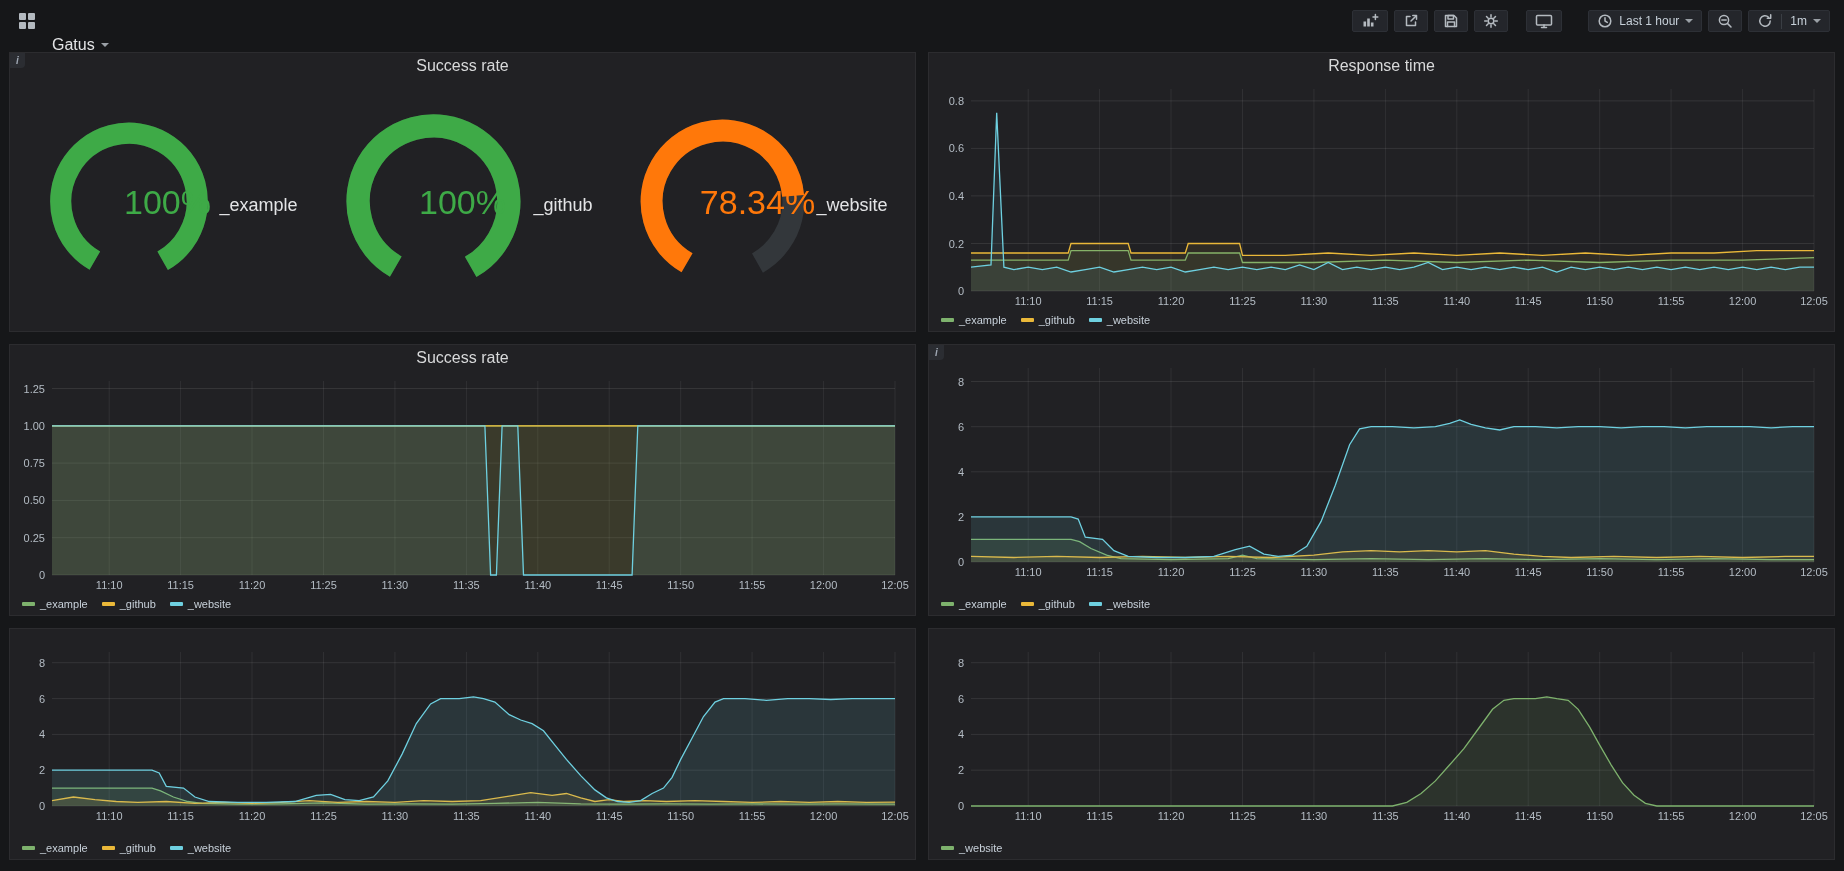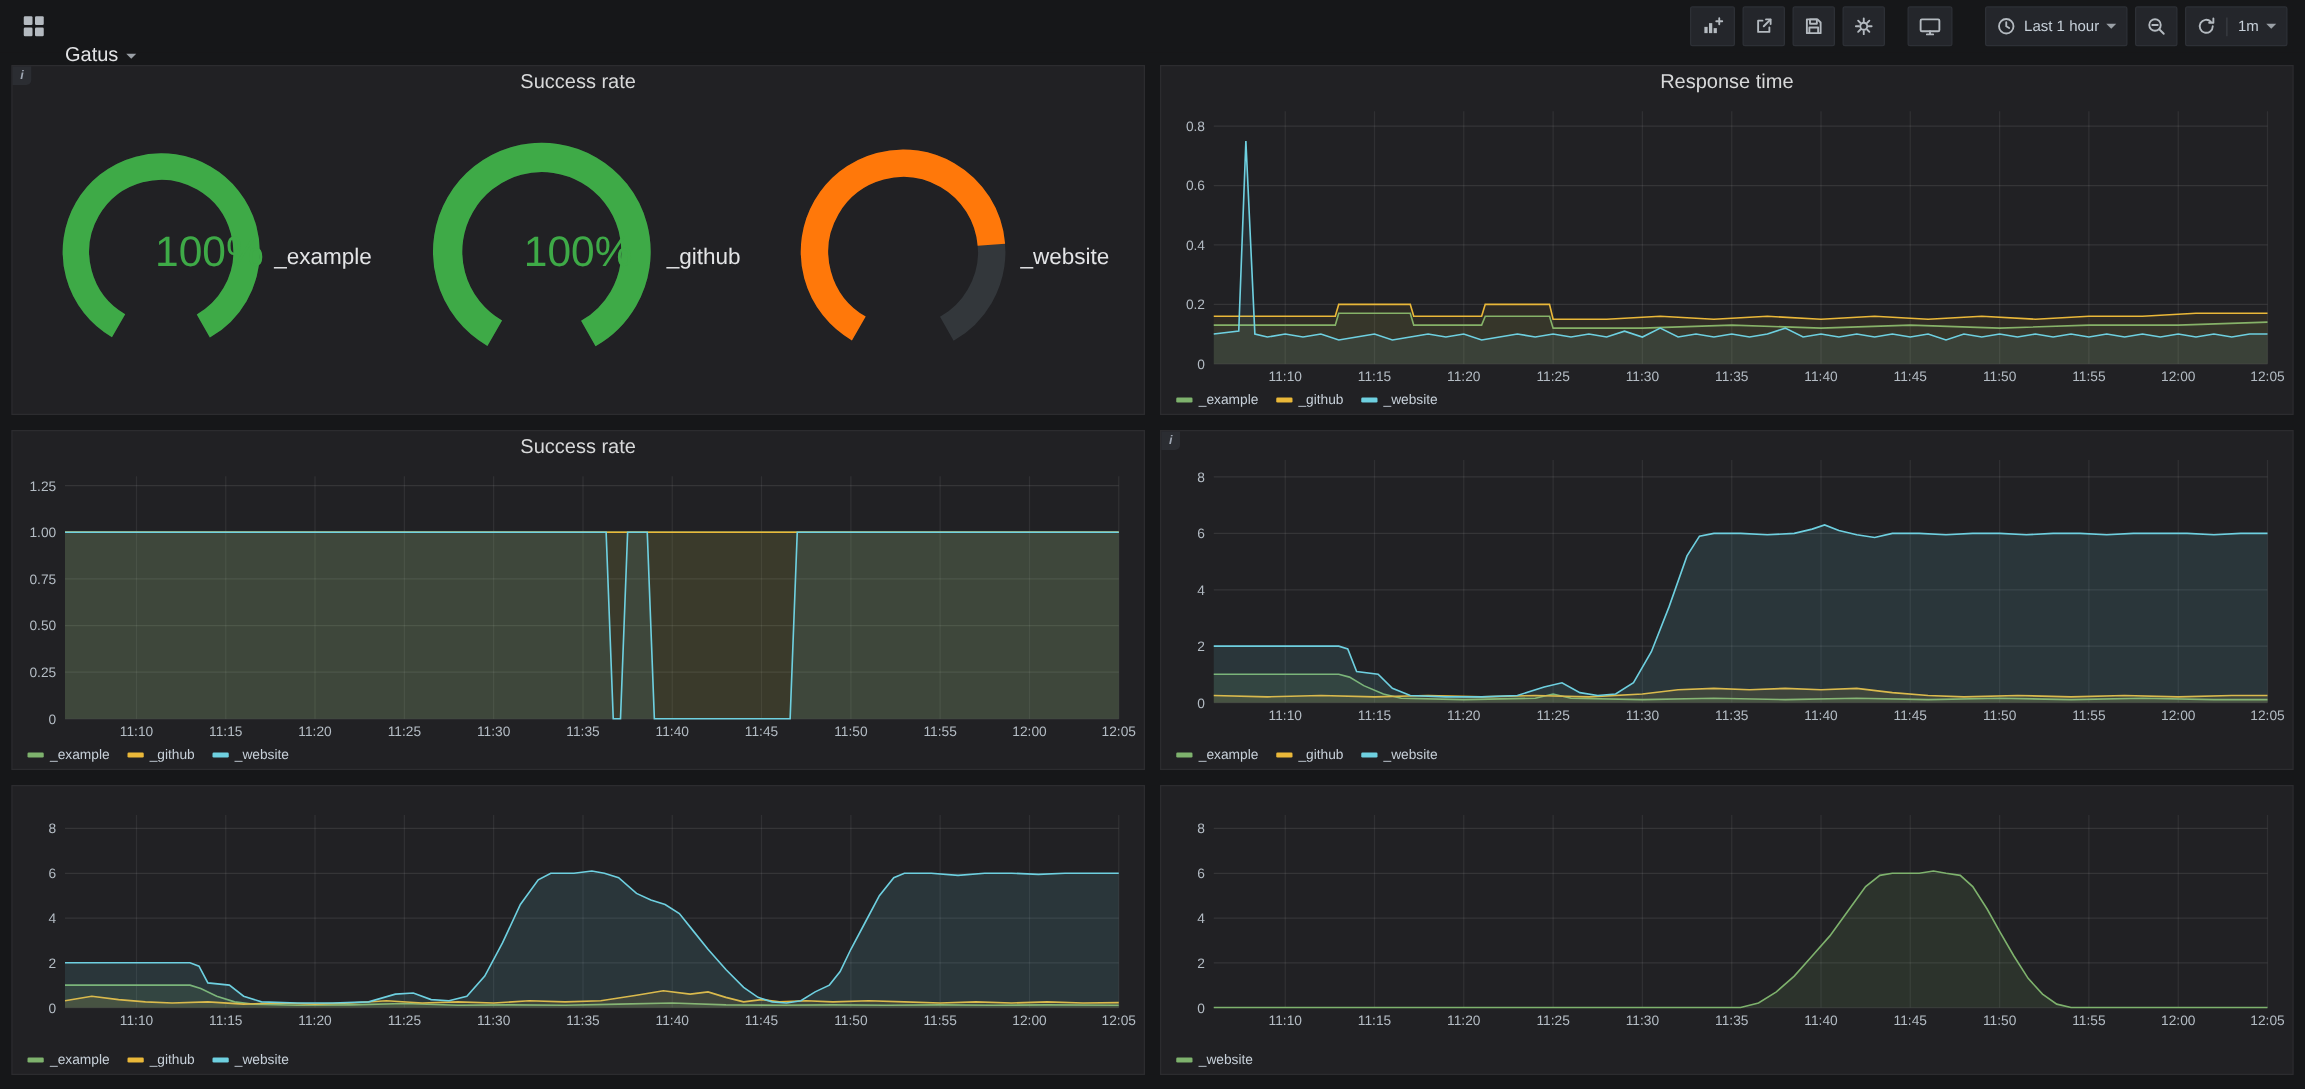--- a/index.html
+++ b/index.html
@@ -9,21 +9,21 @@
     font-family:"Liberation Sans","DejaVu Sans",sans-serif;
     -webkit-font-smoothing:antialiased;
   }
   
   .nav{height:42px;display:flex;align-items:center;justify-content:space-between;padding:0 14px;background:#161719;}
   .nav-left{display:flex;align-items:center;gap:12px;}
   .logo-btn{display:flex;align-items:center;cursor:pointer;padding:4px;}
   .brand{display:flex;align-items:center;gap:6px;font-size:16px;font-weight:500;color:#e3e4e6;cursor:pointer;margin-top:48px;}
   .caret{width:0;height:0;border-left:4px solid transparent;border-right:4px solid transparent;border-top:4px solid #9aa0a6;display:inline-block;}
   .nav-right{display:flex;align-items:center;gap:6px;}
-  .navbtn{height:32px;min-width:30px;padding:0 8px;display:flex;align-items:center;justify-content:center;gap:6px;
+  .navbtn{height:22px;min-width:30px;padding:0 8px;display:flex;align-items:center;justify-content:center;gap:6px;
     background:#24262b;border:1px solid #2d3036;border-radius:2px;color:#c7d0d9;font-size:12px;cursor:pointer;
     font-family:inherit;}
   .navbtn svg{display:block;}
   .gap-l{margin-left:12px;}
   .gap-xl{margin-left:20px;}
   .vdiv{width:1px;height:15px;background:#3a3e44;margin:0 2px;}
   .icon-stroke{stroke:#b4bac0;fill:none;stroke-width:1.5;stroke-linecap:round;stroke-linejoin:round;}
   .icon-fill{fill:#b4bac0;}
   
   .dash{padding:10px 9px 0;display:grid;grid-template-columns:1fr 1fr;grid-template-rows:280px 272px 232px;gap:12px;}
@@ -144,20 +144,21 @@
             <circle cx="120" cy="104" r="90" fill="none" stroke="#3eaa47" stroke-width="28" stroke-dasharray="471.2 565.5" transform="rotate(120 120 104)"></circle>
           </svg>
           <div class="gauge-value" style="color: rgb(62, 170, 71);">100%</div>
           <div class="gauge-label">_github</div>
         </div>
         <div class="gauge">
           <svg width="240" height="212" viewBox="0 0 240 212">
             <circle cx="120" cy="104" r="90" fill="none" stroke="#33373b" stroke-width="28" stroke-dasharray="471.2 565.5" transform="rotate(120 120 104)"></circle>
             <circle cx="120" cy="104" r="90" fill="none" stroke="#ff780a" stroke-width="28" stroke-dasharray="369.2 565.5" transform="rotate(120 120 104)"></circle>
           </svg>
+          <div class="gauge-value" style="color: rgb(255, 120, 10);">78.34%</div>
           <div class="gauge-label">_website</div>
         </div>
       </div>
   </section>
 
   <section class="panel">
     <header class="panel-title">Response time</header>
     <div class="chart-wrap">
       <svg class="chart" viewBox="0 0 897 230">
           <line x1="95.2" y1="10" x2="95.2" y2="212" stroke="rgba(255,255,255,0.07)"></line>

